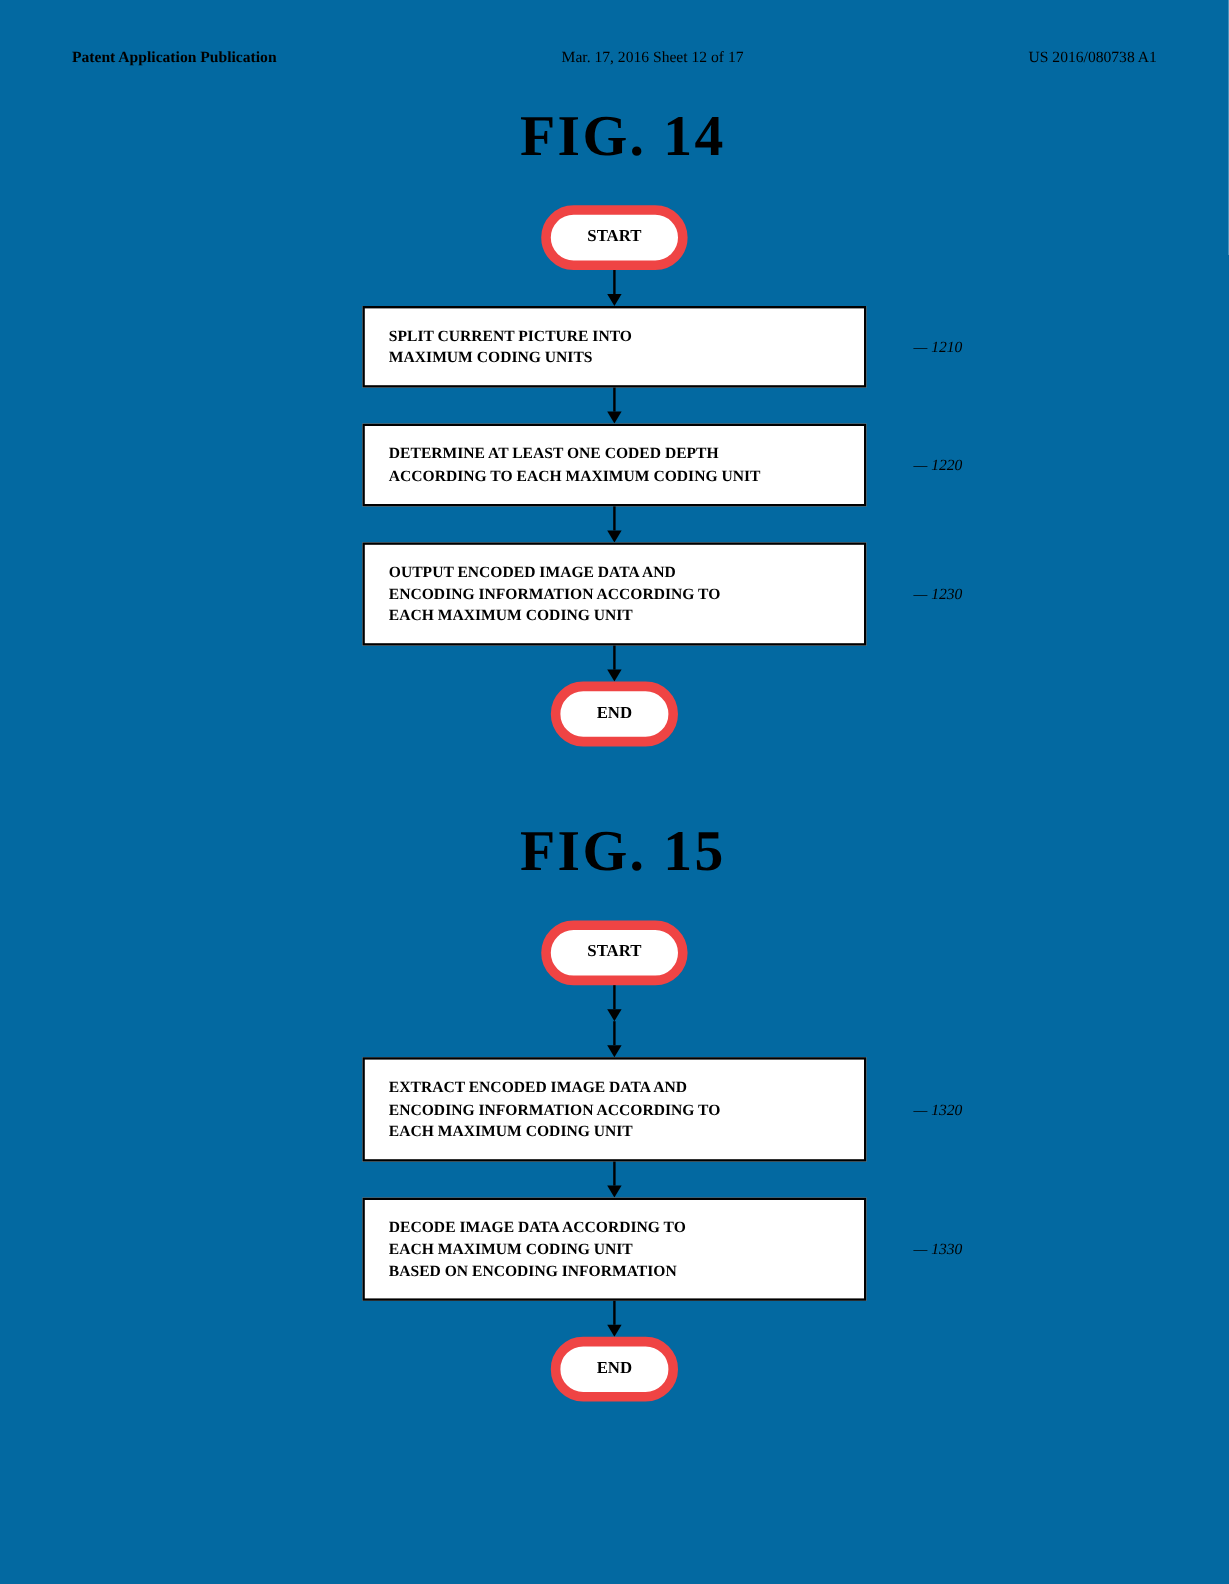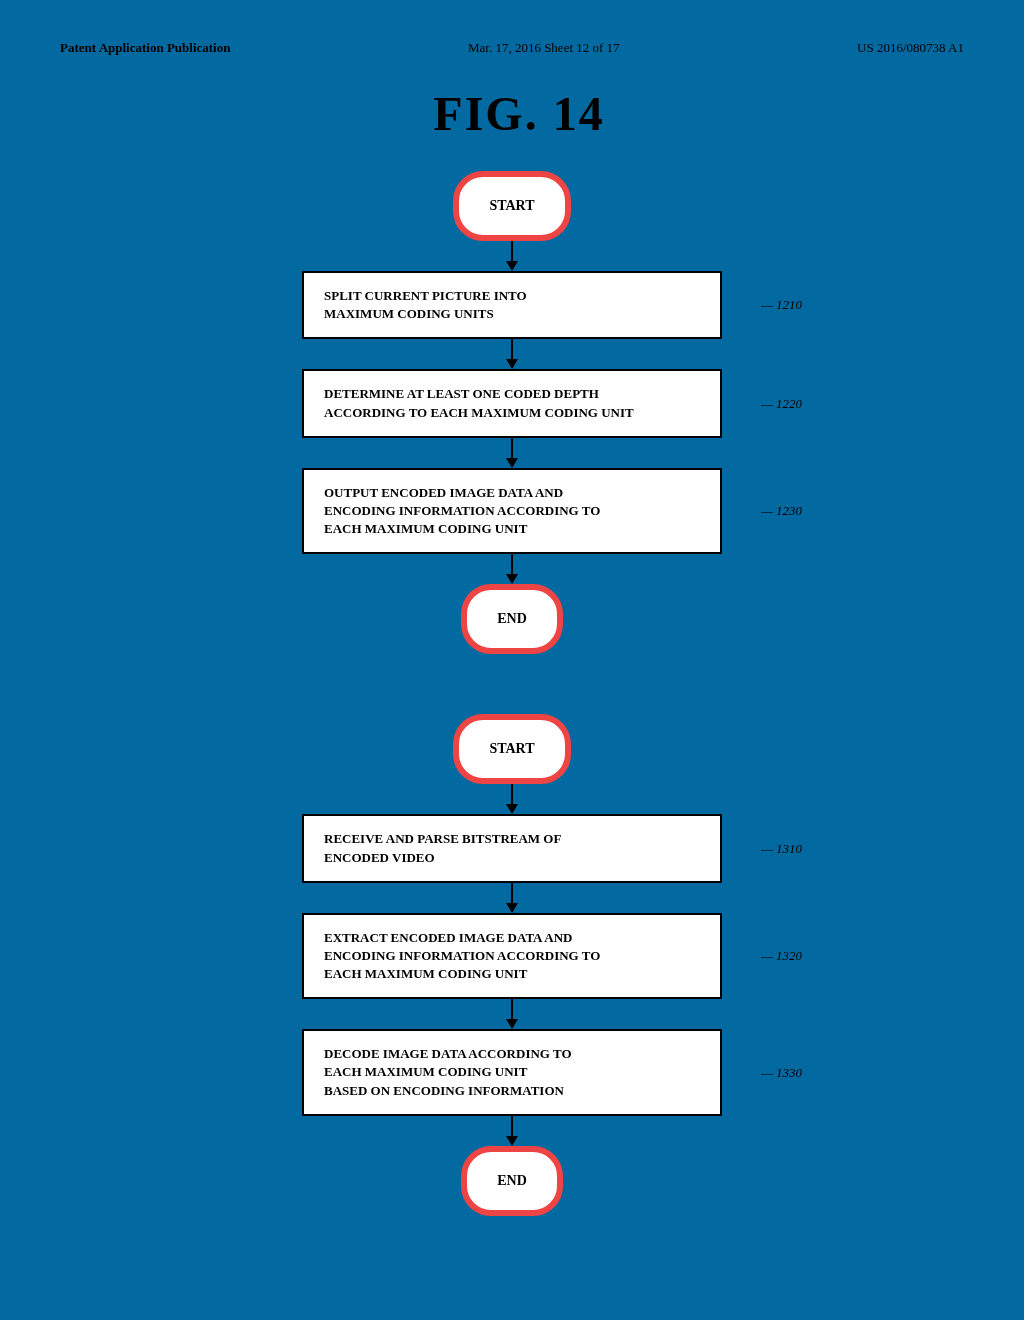--- a/index.html
+++ b/index.html
@@ -57,23 +57,23 @@
 
     .flowchart {
       display: flex;
       flex-direction: column;
       align-items: center;
       width: 100%;
       position: relative;
     }
 
     .node-start-end {
-      border: 6px solid #ef4444;
+      border: 8px solid #ef4444;
       border-radius: 30px;
-      padding: 21px 30px;
+      padding: 11px 30px;
       font-size: 14px;
       font-weight: bold;
       background: #fff;
       text-align: center;
       min-width: 100px;
     }
 
     .node-process {
       border: 2px solid #000;
       padding: 14px 20px;
@@ -186,36 +186,33 @@
 
       <div class="node-wrapper">
         <div class="node-start-end">END</div>
       </div>
     </div>
   </div>
 
   <div class="figure-divider"></div>
 
   <div class="figure-container">
+    <div class="figure-title">FIG.  15</div>
 
     <div class="flowchart">
 
       <div class="node-wrapper">
         <div class="node-start-end">START</div>
       </div>
 
       <div class="arrow">
         <div class="arrow-line"></div>
         <div class="arrow-head"></div>
       </div>
 
-      <div class="node-wrapper">
-        <div class="node-process">RECEIVE AND PARSE BITSTREAM OF<br>ENCODED VIDEO</div>
-        <span class="node-label">1310</span>
-      </div>
 
       <div class="arrow">
         <div class="arrow-line"></div>
         <div class="arrow-head"></div>
       </div>
 
       <div class="node-wrapper">
         <div class="node-process">EXTRACT ENCODED IMAGE DATA AND<br>ENCODING INFORMATION ACCORDING TO<br>EACH MAXIMUM CODING UNIT</div>
         <span class="node-label">1320</span>
       </div>

